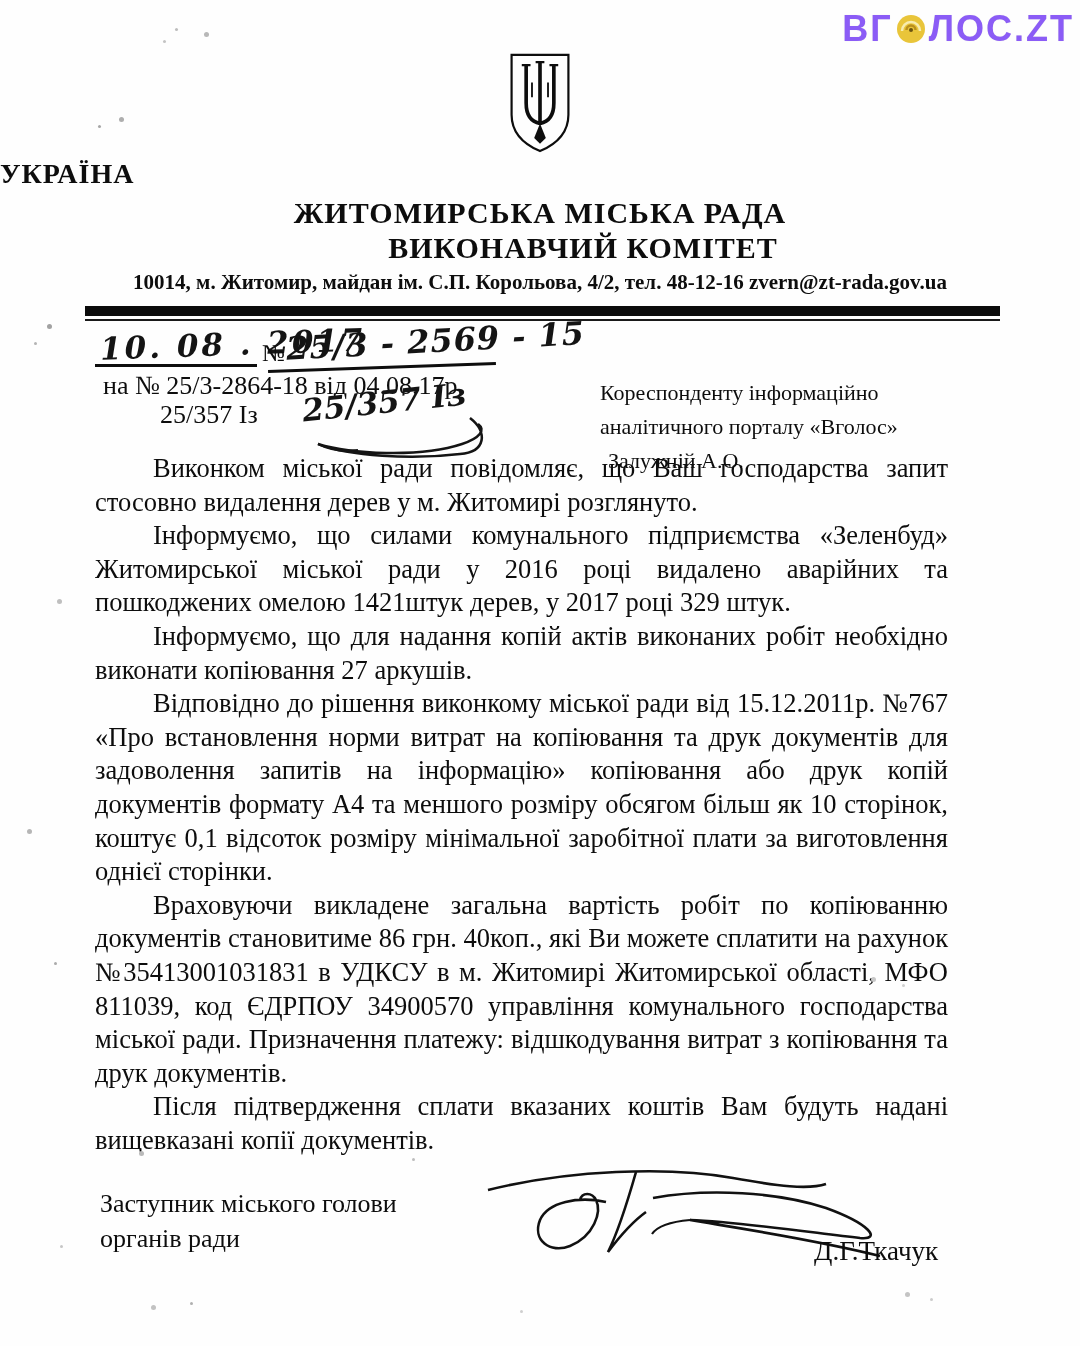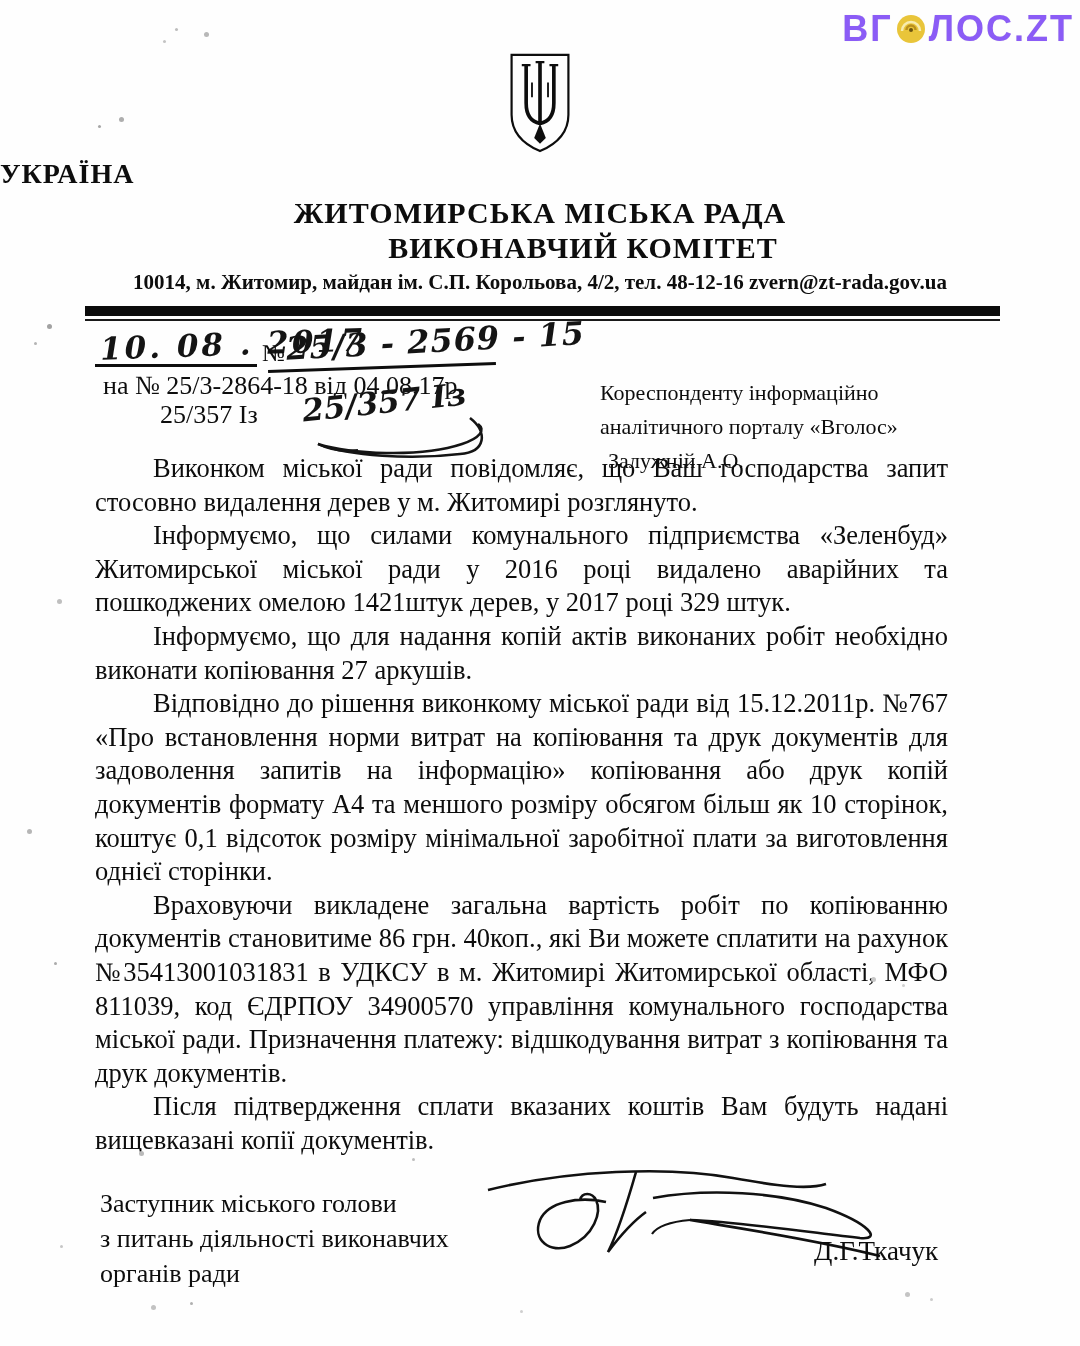--- a/index.html
+++ b/index.html
@@ -114,21 +114,20 @@
     <p>Виконком міської ради повідомляє, що Ваш господарства запит стосовно видалення дерев у м. Житомирі розглянуто.</p>
     <p><span>Інформуємо, що силами  комунального підприємства «Зеленбуд» Житомирської міської ради  у 2016 році видалено аварійних та пошкоджених омелою </span><b>1421штук</b><span> дерев, у 2017 році </span><b>329 штук.</b></p>
     <p>Інформуємо, що для надання копій актів виконаних робіт  необхідно виконати копіювання 27 аркушів.</p>
     <p>Відповідно до рішення виконкому міської ради від 15.12.2011р. №767 «Про встановлення норми витрат на копіювання та друк документів для задоволення запитів на інформацію» копіювання або друк копій документів формату А4 та меншого розміру обсягом більш як 10 сторінок, коштує 0,1 відсоток розміру мінімальної заробітної плати за виготовлення однієї сторінки.</p>
     <p>Враховуючи викладене загальна вартість робіт по копіюванню документів становитиме 86 грн. 40коп., які Ви можете сплатити на рахунок №35413001031831 в УДКСУ в м. Житомирі Житомирської області, МФО 811039, код ЄДРПОУ 34900570 управління комунального господарства міської ради. Призначення платежу: відшкодування  витрат з копіювання та друк документів.</p>
     <p>Після підтвердження сплати вказаних коштів Вам будуть надані вищевказані копії документів.</p>
   </div>
 
   <div class="sig-title">
     <div>Заступник міського голови</div>
-    <div>з питань діяльності виконавчих</div>
     <div>органів ради</div>
   </div>
 
   <svg class="sig-svg" viewBox="0 0 430 120">
     <path d="M10 28 C 90 8, 190 4, 255 16 C 300 24, 330 28, 348 22" fill="none" stroke="#111" stroke-width="2.6"></path>
     <path d="M128 40 C 100 34, 70 40, 62 58 C 54 78, 72 92, 92 84 C 116 74, 124 50, 118 38 C 114 30, 104 30, 102 38" fill="none" stroke="#111" stroke-width="2.6"></path>
     <path d="M158 10 C 150 38, 140 70, 130 90 C 142 74, 154 60, 168 50" fill="none" stroke="#111" stroke-width="2.6"></path>
     <path d="M175 36 C 230 26, 300 30, 348 46 C 392 62, 404 78, 382 76 C 330 70, 262 60, 212 58 C 246 64, 330 76, 402 94" fill="none" stroke="#111" stroke-width="2.6"></path>
     <path d="M212 58 C 190 60, 178 66, 174 72" fill="none" stroke="#111" stroke-width="2.2"></path>
   </svg>

